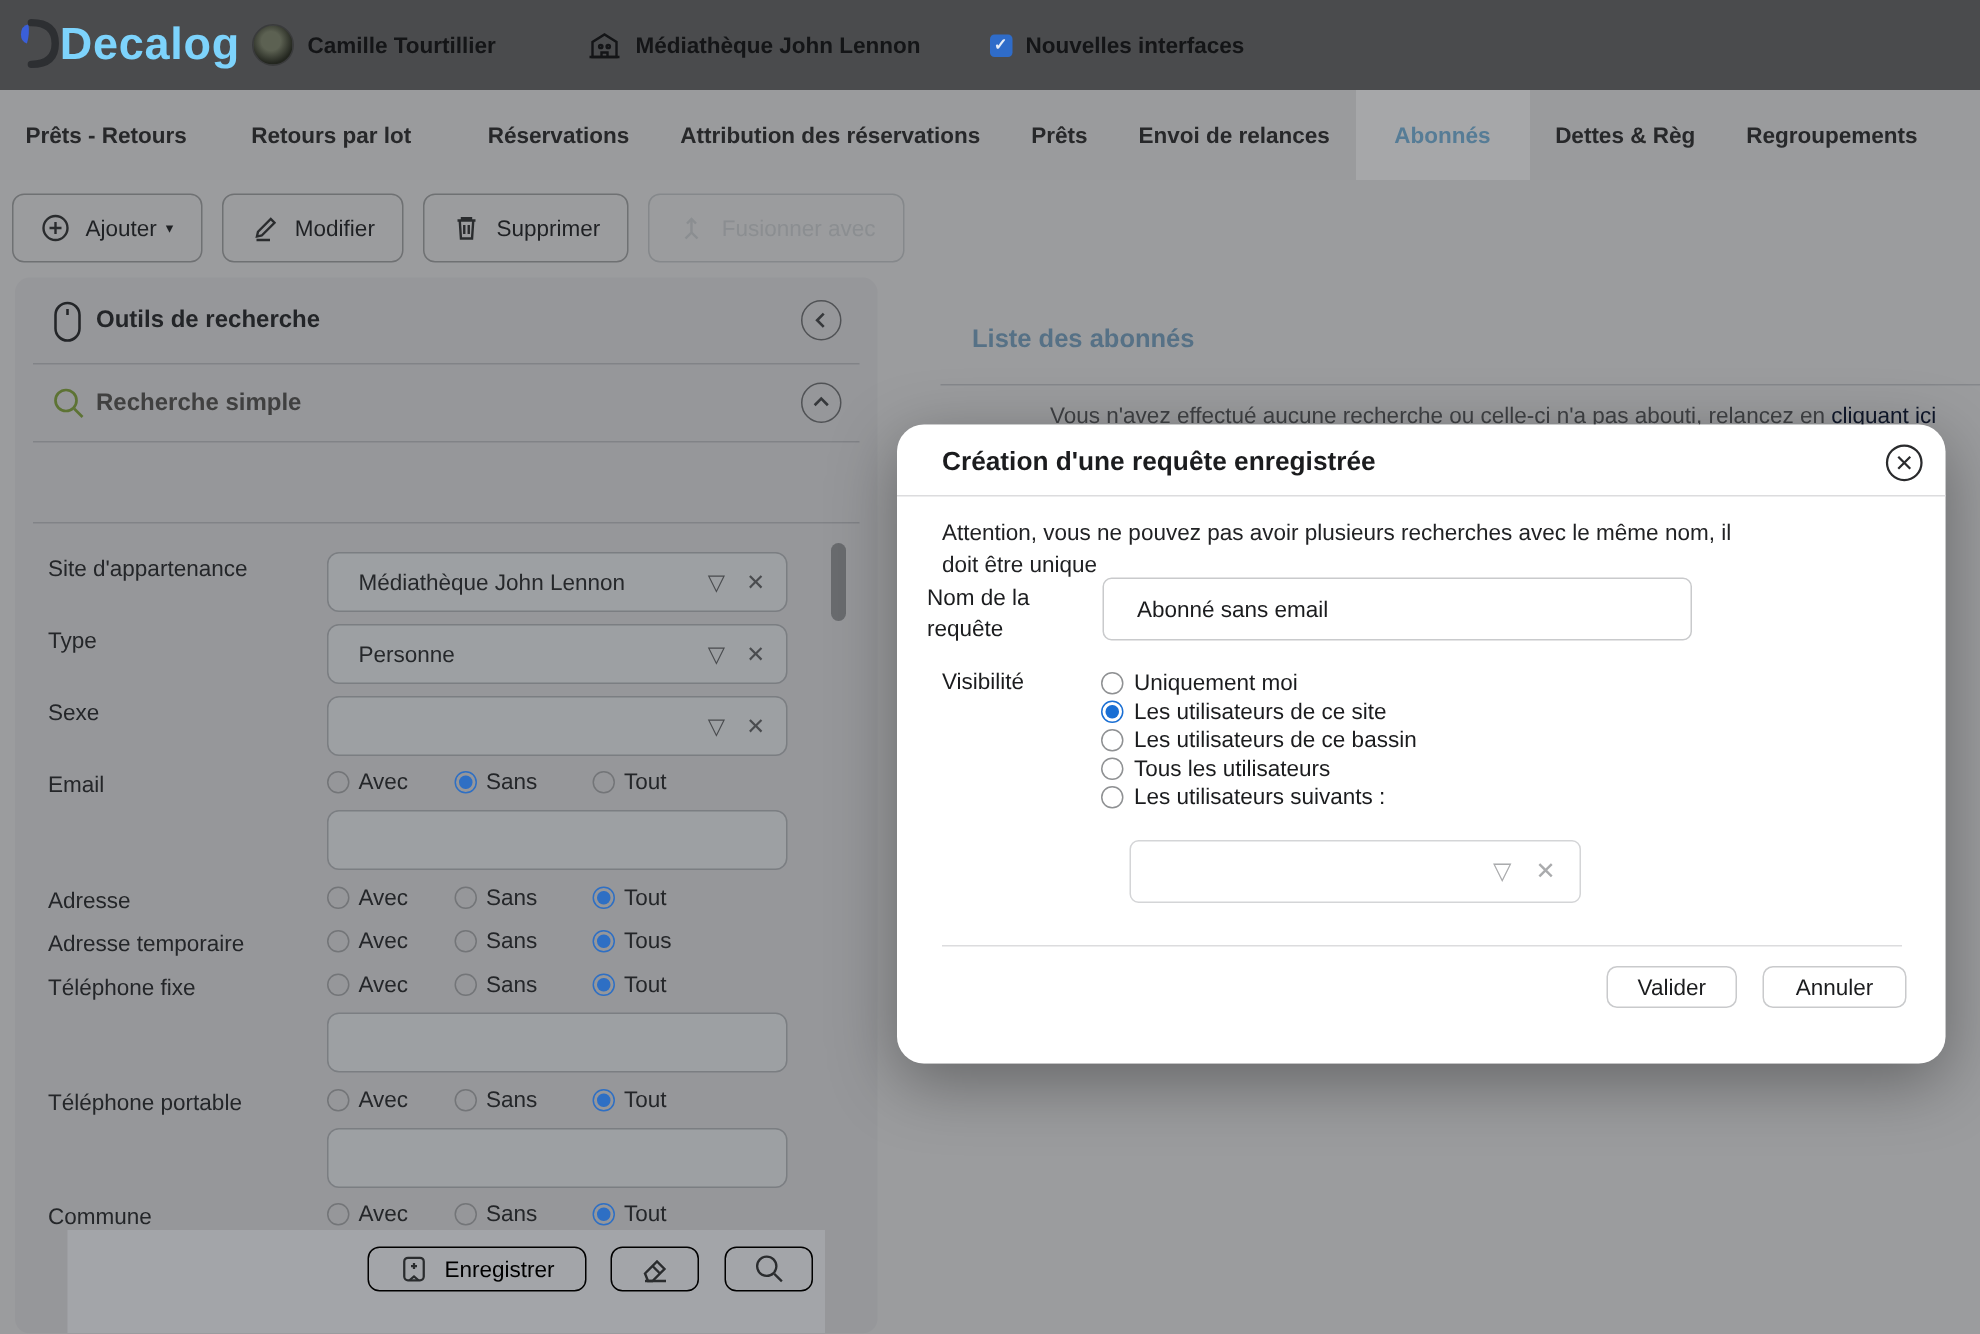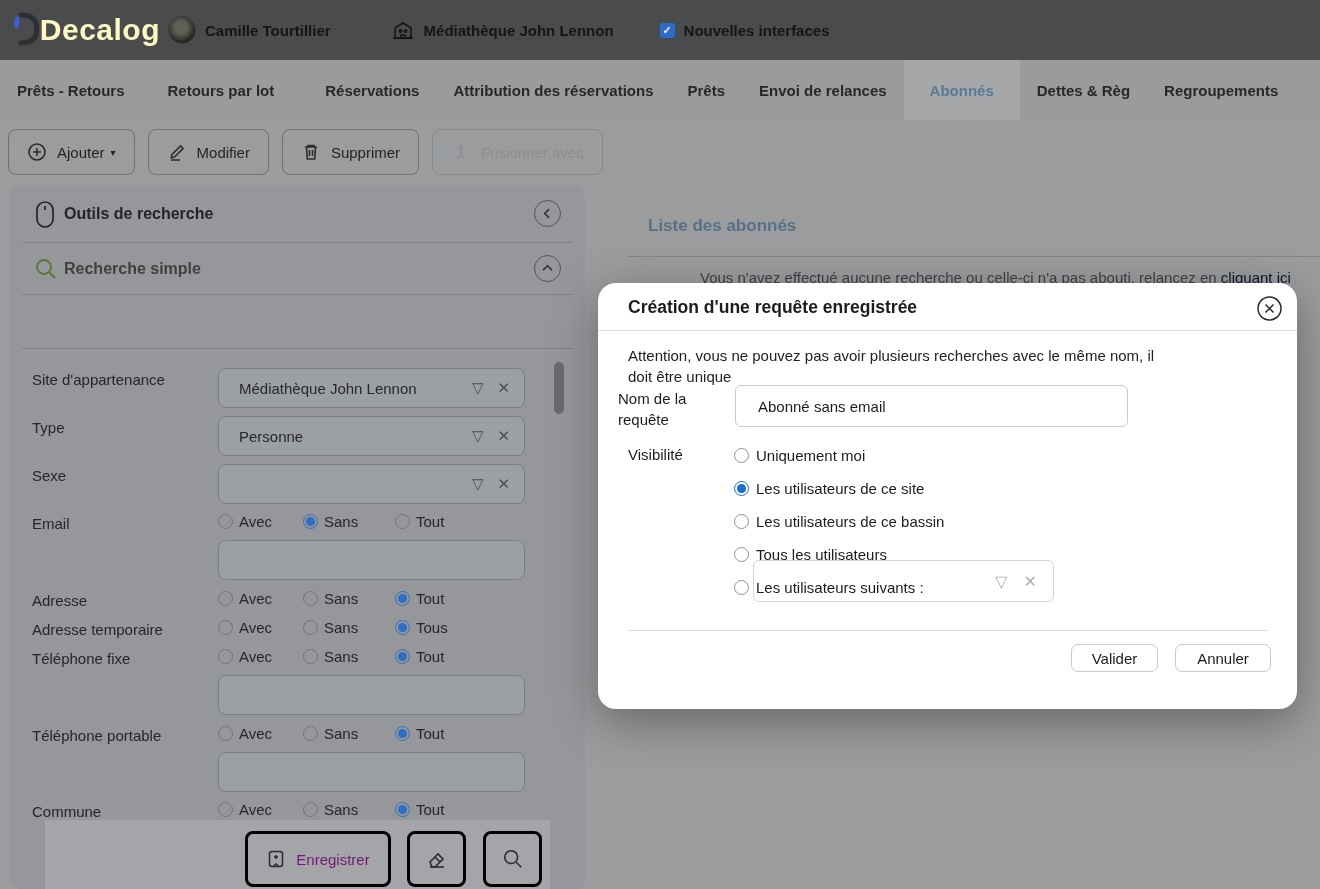--- a/index.html
+++ b/index.html
@@ -4,21 +4,21 @@
 <style>
   html,body{margin:0;padding:0;background:#9b9c9e;}
   *{box-sizing:border-box;}
   .screen{position:relative;width:1320px;height:889px;overflow:hidden;
     font-family:"Liberation Sans",sans-serif;color:#232528;background:#9b9c9e;}
 
   
   .hdr{position:absolute;left:0;top:0;width:1320px;height:60px;background:#4a4b4d;
     display:flex;align-items:center;}
   .logo{display:flex;align-items:center;margin-left:10px;width:150px;}
-  .logo-text{font-size:30px;font-weight:700;color:#fef9c3;letter-spacing:.5px;margin-left:-4px;}
+  .logo-text{font-size:30px;font-weight:700;color:#7dd3fc;letter-spacing:.5px;margin-left:-4px;}
   .hdr-item{display:flex;align-items:center;gap:9px;font-size:15px;font-weight:700;color:#141517;}
   .avatar{width:28px;height:28px;border-radius:50%;
     background:radial-gradient(circle at 45% 40%, #5c6152 0 30%, #23261f 70%);border:1px solid #3a3b3c;}
   .chk{width:15px;height:15px;border-radius:3px;background:#2f6cc9;color:#e8eef7;
     display:flex;align-items:center;justify-content:center;font-size:11px;line-height:1;}
 
   
   .tabs{position:absolute;left:0;top:60px;width:1320px;height:60px;background:#9a9b9d;
     display:flex;align-items:center;}
   .tab{font-size:15px;font-weight:700;color:#27282a;padding:0 17px;height:60px;
@@ -51,23 +51,23 @@
   .sel-ico{color:#4a4c4f;font-size:15px;margin-right:14px;}
   .finput{position:absolute;left:208px;width:307px;height:40px;background:#9da0a3;
     border:1px solid #7b7e82;border-radius:8px;font-size:15px;color:#26282b;padding:0 14px;outline:none;}
   .radgrp{position:absolute;display:flex;align-items:center;}
   .ropt{display:flex;align-items:center;gap:6px;font-size:15px;color:#242629;}
   .rad{width:15px;height:15px;border:1.6px solid #737578;border-radius:50%;position:relative;flex:none;}
   .rad.on{border-color:#2e6fc4;}
   .rad.on::after{content:"";position:absolute;inset:2.2px;background:#2e6fc4;border-radius:50%;}
   .sb-thumb{position:absolute;left:544px;top:177px;width:10px;height:52px;border-radius:5px;background:#696b6e;}
   .pfoot{position:absolute;left:35px;top:635px;width:505px;height:69px;background:#a3a5a9;}
-  .fbtn{position:absolute;top:11px;height:56px;border:3px solid #000000;border-radius:8px;
+  .fbtn{position:absolute;top:11px;height:30px;border:1px solid #000000;border-radius:8px;
     background:transparent;display:flex;align-items:center;justify-content:center;gap:10px;
-    font-size:15px;font-weight:500;color:#701a75;}
+    font-size:15px;font-weight:500;color:#000000;}
   .fbtn svg{stroke:#2a2c2e;}
 
   
   .content-title{position:absolute;left:648px;top:216px;font-size:17px;font-weight:700;color:#567186;}
   .content-div{position:absolute;left:627px;top:256px;width:693px;height:1px;background:#85878b;}
   .content-hint{position:absolute;left:700px;top:269px;font-size:15px;color:#3f4144;white-space:nowrap;}
   .content-hint .hintlink{color:#0f172a;}
 
   
   .overlay-shadow{position:absolute;left:598px;top:283px;width:699px;height:426px;border-radius:18px;
@@ -75,21 +75,21 @@
   .modal{position:absolute;left:598px;top:283px;width:699px;height:426px;background:#ffffff;
     border-radius:18px;color:#1b1c1e;}
   .m-title{position:absolute;left:30px;top:14px;font-size:17.5px;font-weight:700;}
   .m-close{position:absolute;right:14px;top:12px;width:27px;height:27px;background:transparent;border:none;padding:0;}
   .m-div1{position:absolute;left:0;top:47px;width:699px;height:1px;background:#dcdcde;}
   .m-warn{position:absolute;left:30px;top:62px;width:540px;font-size:15px;line-height:21px;color:#212224;}
   .m-namelbl{position:absolute;left:20px;top:105px;width:95px;font-size:15px;line-height:21px;}
   .m-nameinput{position:absolute;left:137px;top:102px;width:393px;height:42px;border:1px solid #c9cacc;
     border-radius:6px;font-size:15px;color:#1b1c1e;padding:0 22px;outline:none;font-family:"Liberation Sans",sans-serif;}
   .m-vislbl{position:absolute;left:30px;top:163px;font-size:15px;}
-  .m-rads{position:absolute;left:136px;top:164px;display:flex;flex-direction:column;gap:16px;}
+  .m-rads{position:absolute;left:136px;top:164px;display:flex;flex-direction:column;gap:2px;}
   .m-rads .ropt{gap:7px;font-size:15px;color:#1b1c1e;}
   .m-rads .rad{border-color:#8f9193;}
   .m-rads .rad.on{border-color:#1a6fd4;}
   .m-rads .rad.on::after{background:#1a6fd4;}
   .m-usersel{position:absolute;left:155px;top:277px;width:301px;height:42px;border:1px solid #d4d5d7;
     border-radius:6px;display:flex;align-items:center;justify-content:flex-end;}
   .m-usersel .sel-ico{color:#aaabad;font-size:16px;margin-right:16px;}
   .m-div2{position:absolute;left:30px;top:347px;width:640px;height:1px;background:#dcdcde;}
   .m-btn{position:absolute;top:361px;height:28px;border:1px solid #c9cacc;border-radius:7px;
     background:#fff;font-size:15px;color:#1b1c1e;font-family:"Liberation Sans",sans-serif;}

